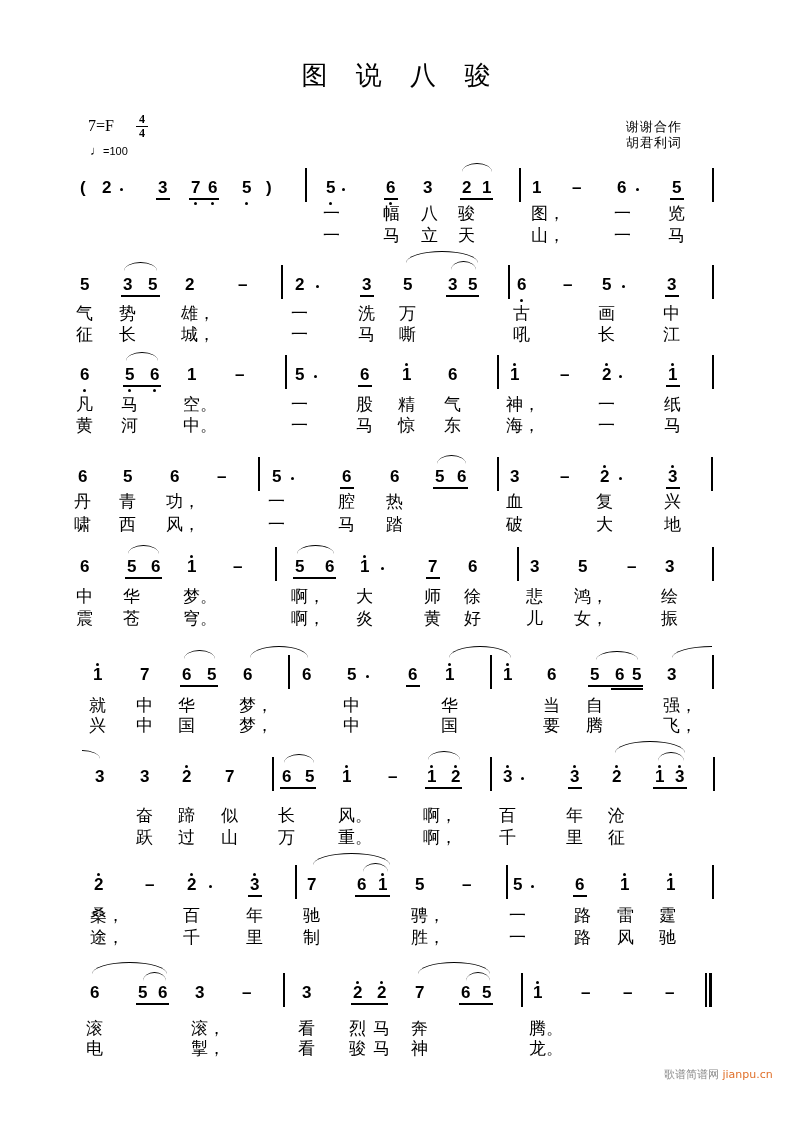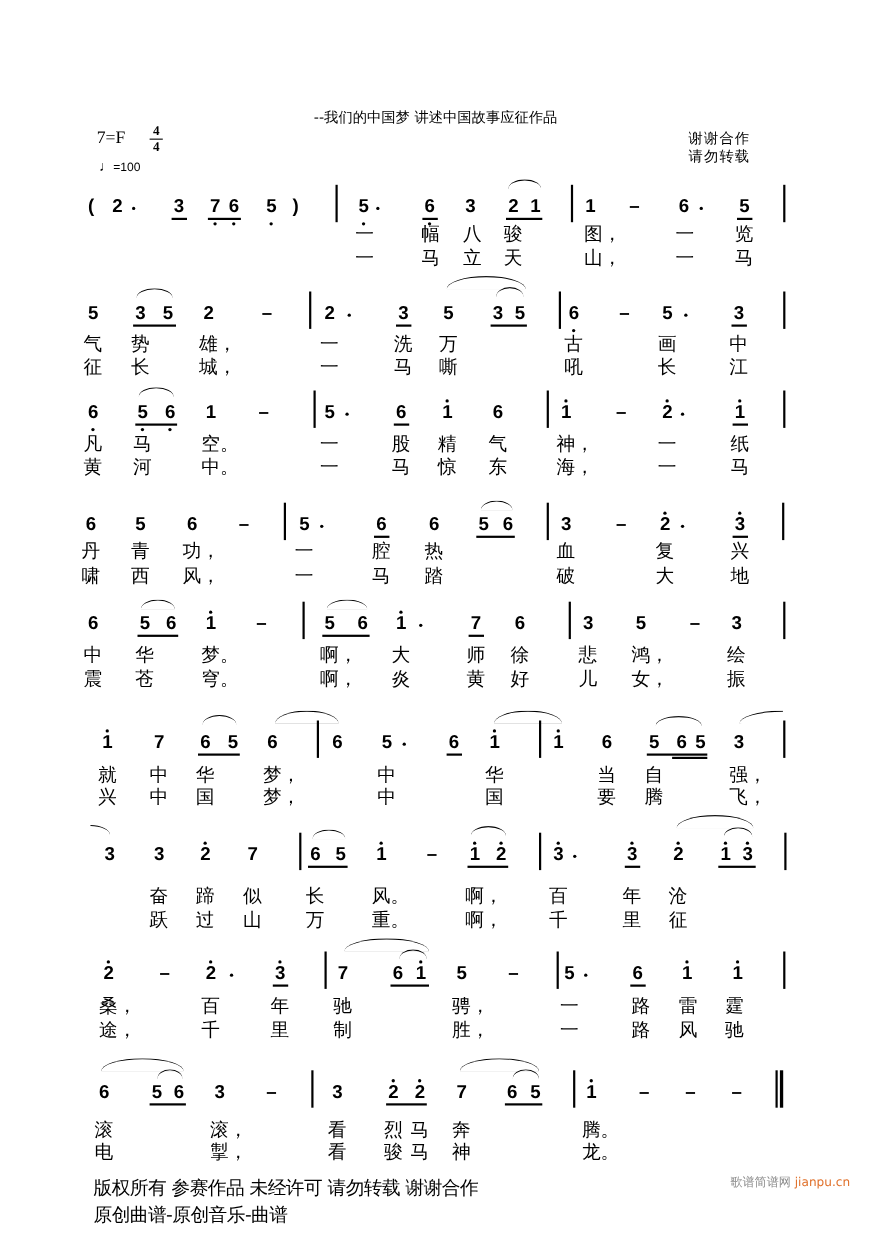--- a/index.html
+++ b/index.html
@@ -29,31 +29,31 @@
   .lyr{position:absolute;font:17px "DejaVu Serif",serif;line-height:20px;white-space:nowrap;}
   .footer{position:absolute;left:85px;font:17px "DejaVu Sans",sans-serif;line-height:22px;letter-spacing:-0.5px;}
   .wm{position:absolute;left:640px;top:1068px;font:11px "DejaVu Sans",sans-serif;line-height:14px;color:#8a8a8a;margin-left:24px;}
   .wm .dom{color:#e0702a;}
 </style>
 </head>
 <body>
 
 <div id="page">
 
-  <div class="subtitle">--我们的中国梦  讲述中国故事应征作品</div>
+  <div class="title">图 说 八 骏</div>
   <div class="key">7=F</div>
   <div class="ts">
     <span class="num">4</span>
     <span class="den">4</span>
   </div>
   <div class="tempo">
     <span class="q">♩</span><span>=100</span>
   </div>
   <div class="credit" style="top:119px">谢谢合作</div>
-  <div class="credit" style="top:135px">请勿转载</div>
+  <div class="credit" style="top:135px">胡君利词</div>
 
   <div class="row" style="top:176px">
     <span class="n" style="left:80px">(</span>
     <span class="n" style="left:102px">2</span>
     <div class="ad" style="left:120px"></div>
     <span class="n" style="left:158px">3</span>
     <div class="ul" style="left:156px;width:14px"></div>
     <span class="n lo" style="left:191px">7</span>
     <span class="n lo" style="left:208px">6</span>
     <div class="ul" style="left:189px;width:30px"></div>
@@ -452,19 +452,17 @@
     <span class="lyr" style="left:529px;top:37px">腾。</span>
     <span class="lyr" style="left:86px;top:57px">电</span>
     <span class="lyr" style="left:191px;top:57px">掣，</span>
     <span class="lyr" style="left:298px;top:57px">看</span>
     <span class="lyr" style="left:349px;top:57px">骏</span>
     <span class="lyr" style="left:373px;top:57px">马</span>
     <span class="lyr" style="left:411px;top:57px">神</span>
     <span class="lyr" style="left:529px;top:57px">龙。</span>
   </div>
 
-  <div class="footer" style="top:1069px">版权所有 参赛作品 未经许可 请勿转载 谢谢合作</div>
-  <div class="footer" style="top:1094px">原创曲谱-原创音乐-曲谱</div>
   <div class="wm">
     <span>歌谱简谱网</span>
     <span class="dom">jianpu.cn</span>
   </div>
 </div>
 
 </body></html>

